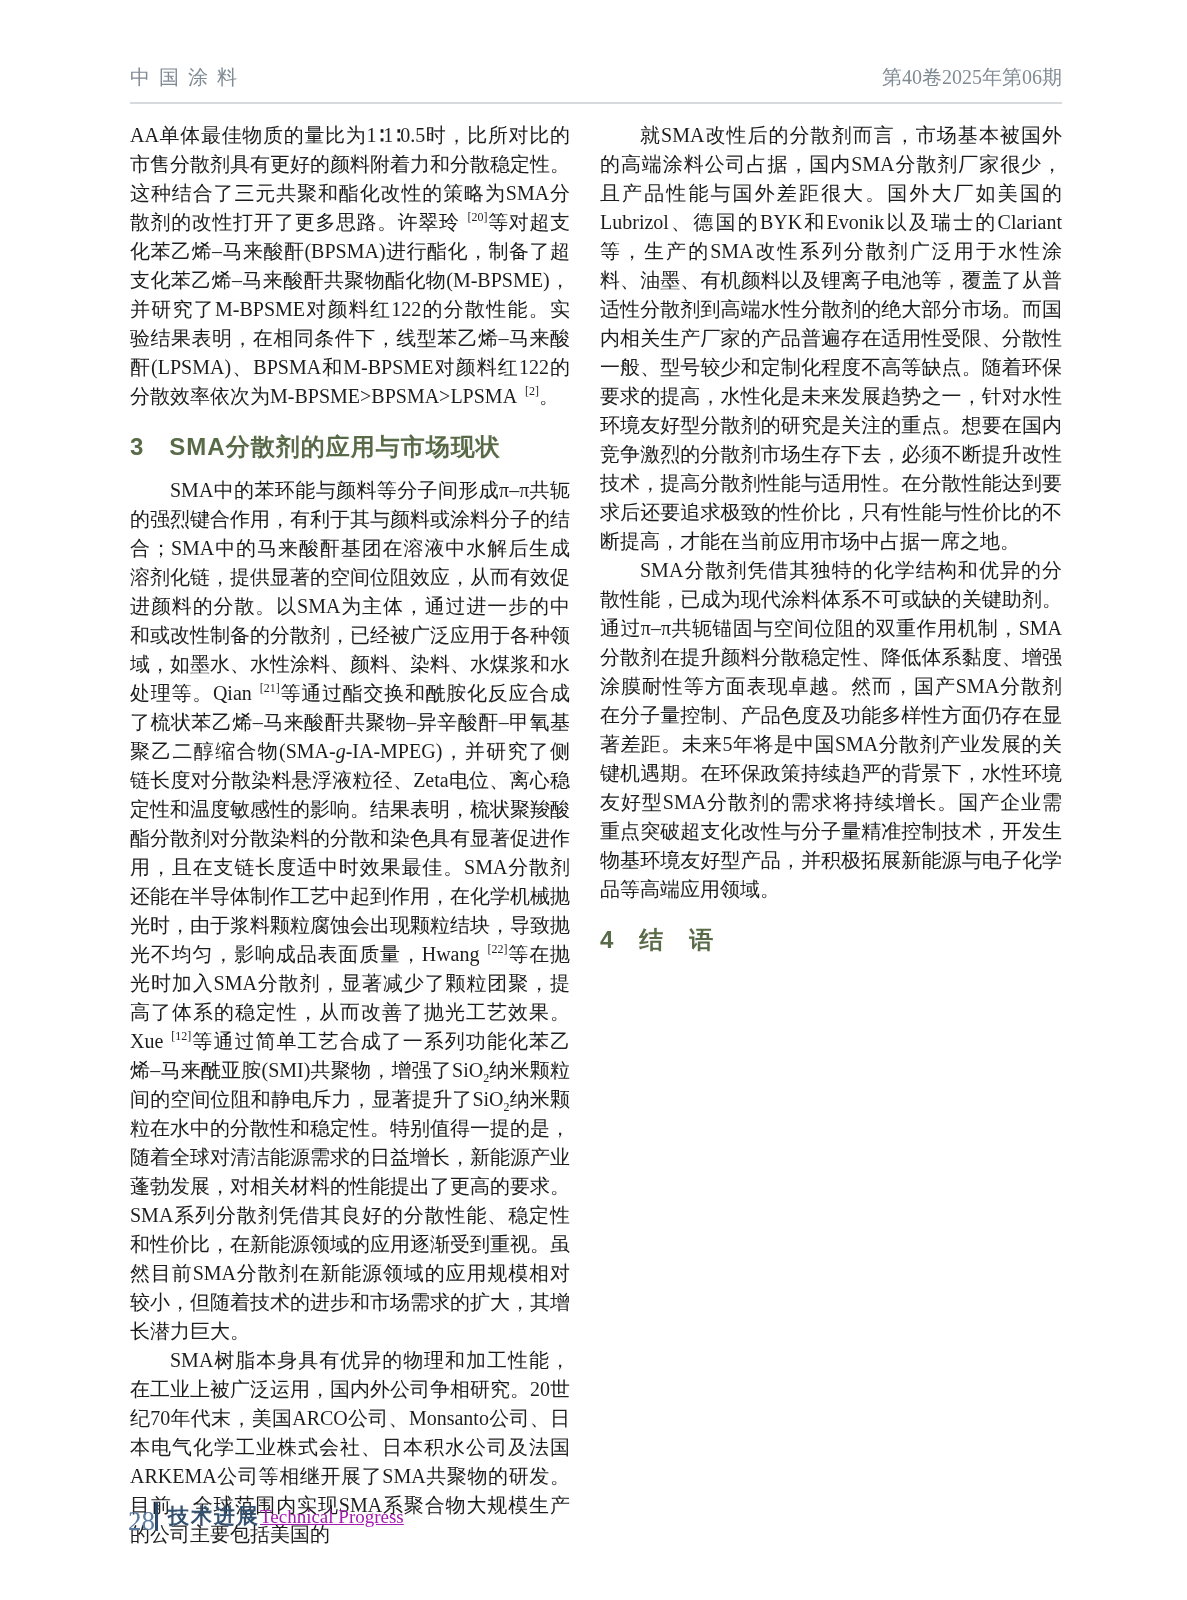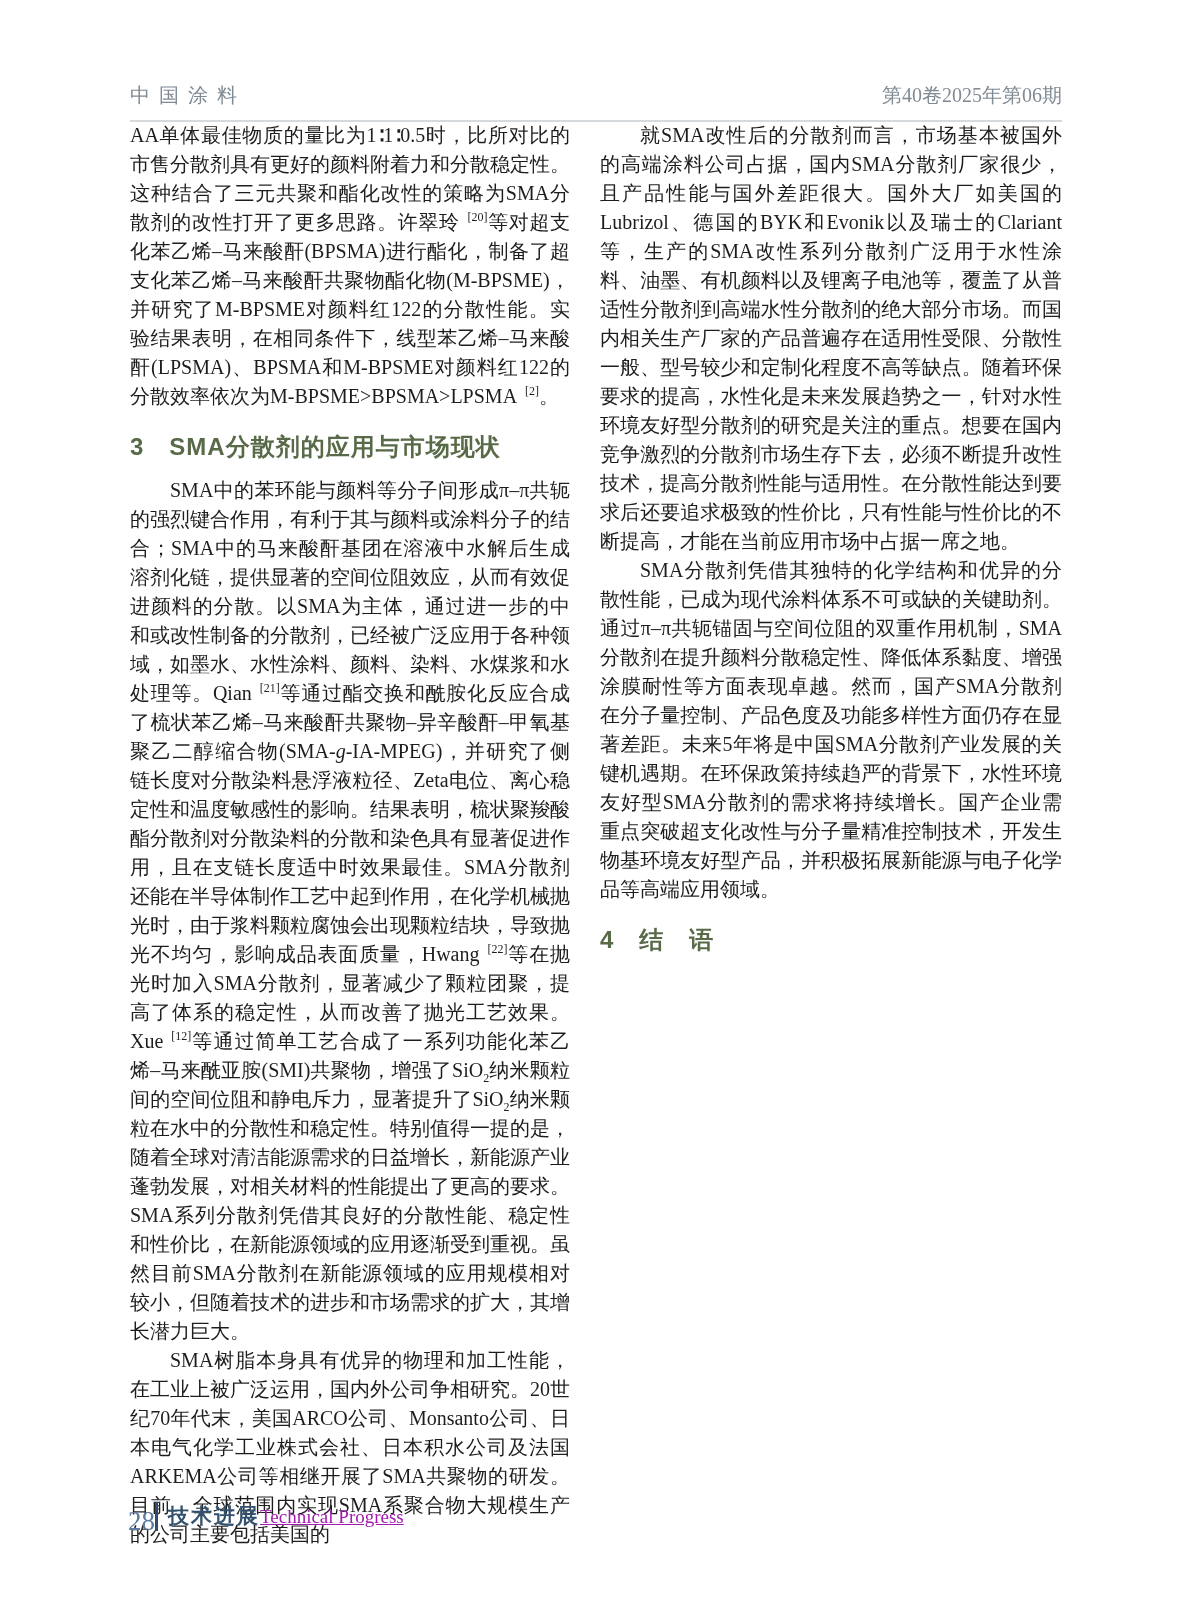--- a/index.html
+++ b/index.html
@@ -2,21 +2,21 @@
 <html><head>
 <meta charset="utf-8">
 <style>
   html,body{margin:0;padding:0;background:#e9e9e9;}
   .page{
     position:relative;width:1187px;height:1600px;background:#ffffff;
     font-family:"Liberation Serif","DejaVu Serif",serif;color:#1d1d1d;
     overflow:hidden;margin:0 auto;
   }
   .page-header{
-    position:absolute;left:130px;right:125px;top:82px;
+    position:absolute;left:130px;right:125px;top:64px;
     display:flex;justify-content:space-between;align-items:flex-end;
     color:#7f8a93;font-size:20px;padding-bottom:11px;
     border-bottom:2px solid #d6dadd;
   }
   .journal-name{letter-spacing:9px;}
   .issue-info{display:flex;justify-content:center;}
   .columns{
     position:absolute;left:130px;top:121px;width:932px;
     display:grid;grid-template-columns:440px 462px;column-gap:30px;
     align-items:start;

